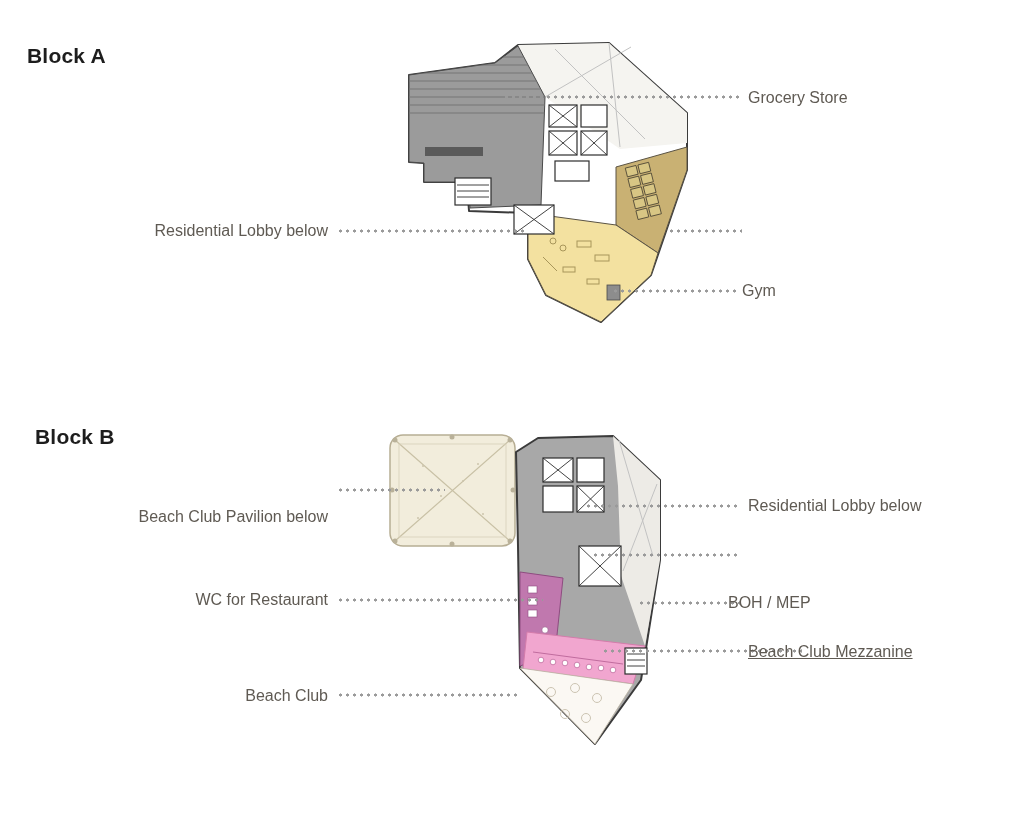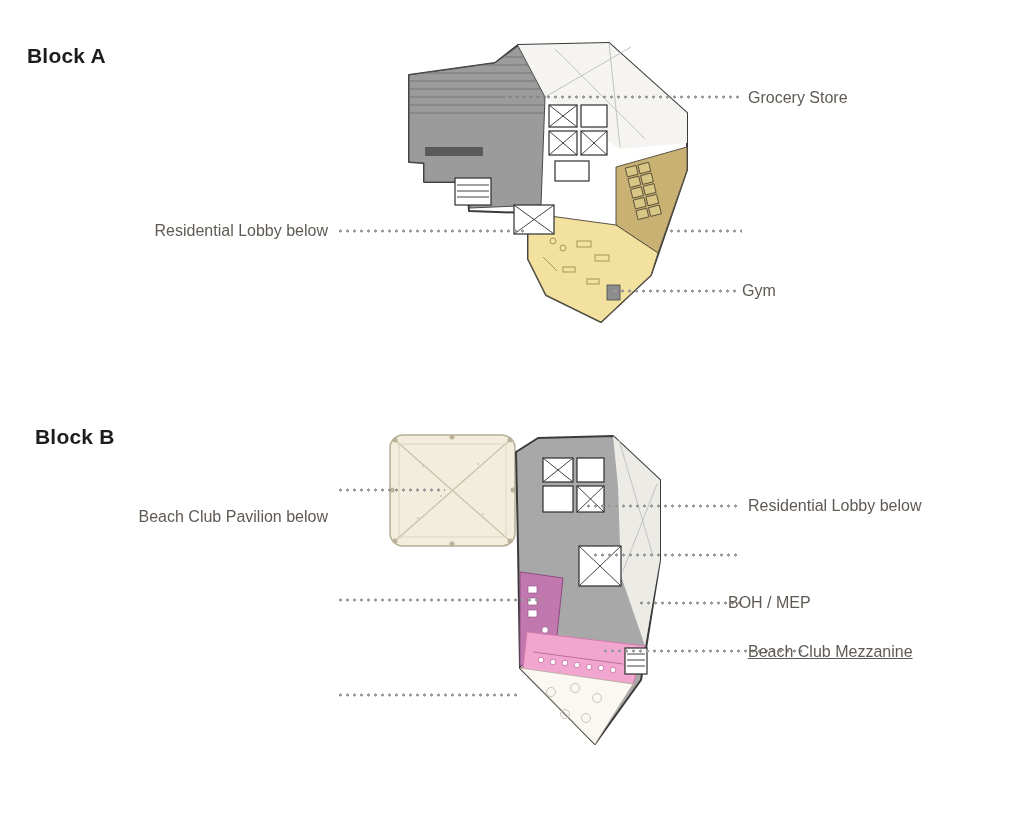--- a/index.html
+++ b/index.html
@@ -209,18 +209,20 @@
   <div class="title" style="left:35px;top:425px;">Block B</div>
 
   <div class="label" style="left:748px;top:83px;">
     <div>Grocery Store</div>
   </div>
   <div class="label right" style="left:28px;top:216px;">Residential Lobby below</div>
   <div class="label" style="left:742px;top:276px;">Gym</div>
 
   <div class="label right" style="left:28px;top:502px;">Beach Club Pavilion below</div>
   <div class="label" style="left:748px;top:491px;">Residential Lobby below</div>
+  <div class="label right" style="left:28px;top:585px;">WC for Restaurant</div>
   <div class="label" style="left:728px;top:588px;">BOH / MEP</div>
   <div class="label" style="left:748px;top:637px;text-decoration:underline;">Beach Club Mezzanine</div>
   <div class="label right" style="left:28px;top:681px;">
+    <div>Beach Club</div>
   </div>
 
 </div>
 
 </body></html>

